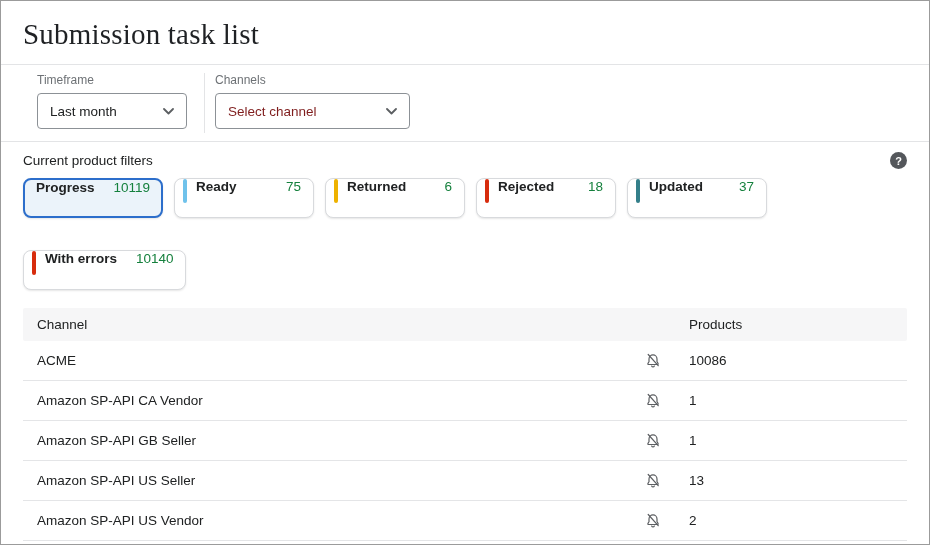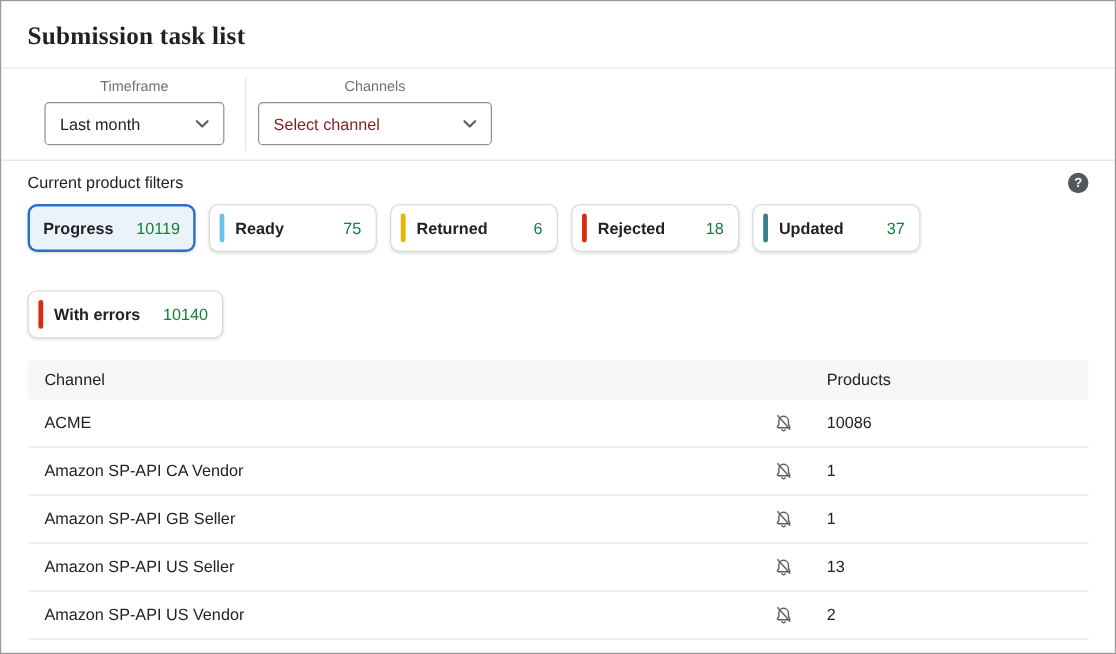--- a/index.html
+++ b/index.html
@@ -5,25 +5,25 @@
   * { margin:0; padding:0; box-sizing:border-box; }
   body { background:#fff; font-family:"Liberation Sans", sans-serif; }
   .page {
     width:930px; height:545px; background:#fff;
     border:1px solid #9b9b9b; overflow:hidden; position:relative;
   }
   
   .title-bar { padding:17px 24px 13px 22px; border-bottom:1px solid #e3e4e6; }
   .page-title {
     font-family:"Liberation Serif", serif;
-    font-size:21px; color:#1f2124; font-weight:700; letter-spacing:.2px;
+    font-size:29px; color:#1f2124; font-weight:400; letter-spacing:.2px;
   }
   
   .filter-bar { display:flex; align-items:flex-start; padding:8px 0 8px 0; border-bottom:1px solid #e3e4e6; }
-  .fgroup { display:flex; flex-direction:column; align-items:center; gap:6px; }
+  .fgroup { display:flex; flex-direction:column; align-items:flex-start; gap:6px; }
   .fgroup-timeframe { margin-left:36px; padding-right:17px; border-right:1px solid #e3e4e6; padding-bottom:4px; }
   .fgroup-channels { margin-left:10px; }
   .flabel { font-size:12px; color:#6d7175; }
   .select {
     display:flex; align-items:center; justify-content:space-between; gap:10px;
     height:36px; border:1px solid #8c9196; border-radius:4px; background:#fff;
     padding:16px 12px; font-size:13.5px; color:#202223; cursor:pointer; width:150px;
   }
   .select.channels { width:195px; }
   .select .ph { color:#7f1d1d; }
@@ -31,21 +31,21 @@
   
   .filters-head { display:flex; justify-content:space-between; align-items:center; padding:10px 22px 0 22px; }
   .filters-head-label { font-size:13.5px; color:#202223; }
   .help-btn {
     width:17px; height:17px; border-radius:50%; background:#54575b; color:#fff;
     font-size:11px; font-weight:700; display:flex; align-items:center; justify-content:center;
     cursor:pointer; border:none;
   }
   .chips { display:flex; flex-wrap:wrap; gap:16px 11px; padding:9px 22px 10px 22px; }
   .chip {
-    display:flex; align-items:center; gap:9px;
+    display:flex; align-items:flex-start; gap:9px;
     min-width:140px; height:40px; background:#fff;
     border:1px solid #d8dadd; border-radius:8px;
     box-shadow:0 1px 2px rgba(0,0,0,.10);
     padding:0 12px 0 8px; cursor:pointer;
   }
   .chip-bar { width:4px; height:24px; border-radius:2px; flex:none; }
   .chip-label { font-weight:700; font-size:13.5px; color:#202223; white-space:nowrap; }
   .chip-count { margin-left:auto; font-size:13.5px; color:#15803d; padding-left:10px; }
   .chip.selected { background:#ebf3fa; border:2px solid #2c6ecb; padding:0 11px 0 11px; }
   .chip-break { flex-basis:100%; height:0; }

